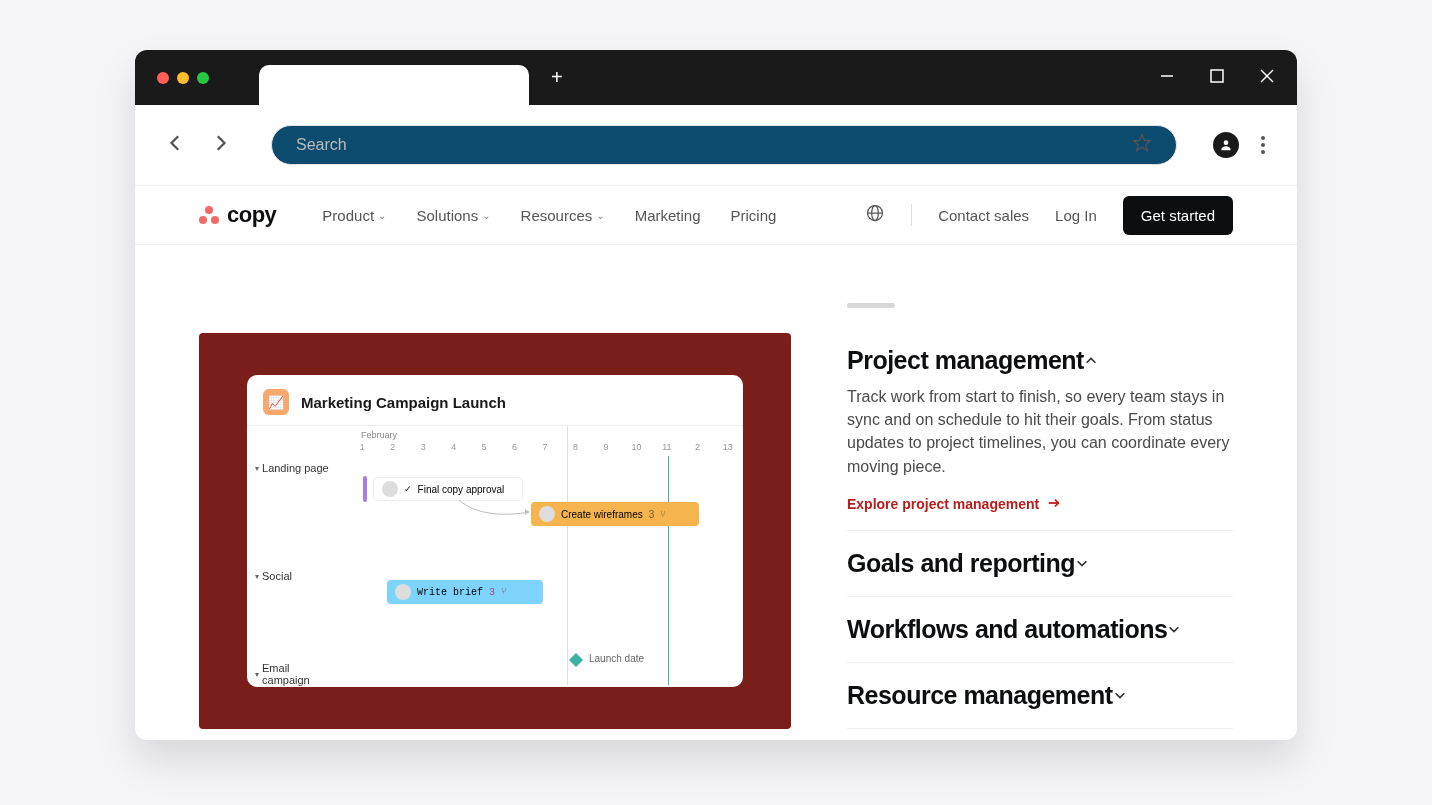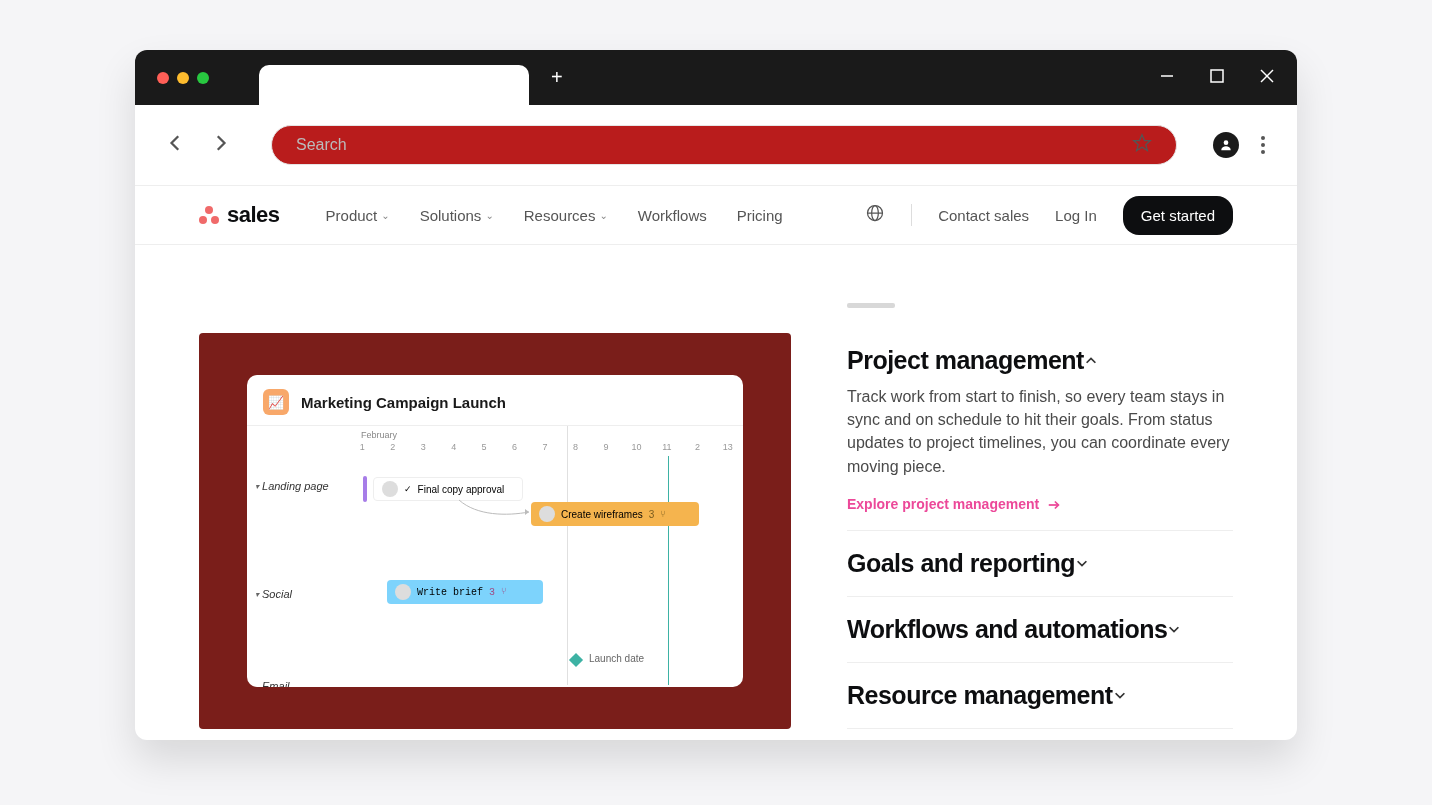--- a/index.html
+++ b/index.html
@@ -63,21 +63,21 @@
       align-items: center;
       padding: 0 32px;
       gap: 16px;
       background: #fff;
     }
     .nav-arrows { display: flex; gap: 26px; }
     .nav-arrows svg { width: 18px; height: 18px; color: #555; }
     .searchbar {
       flex: 1;
       height: 40px;
-      background: #b91c1c;
+      background: #0c4a6e;
       border: 1px solid #e5e5e5;
       border-radius: 20px;
       display: flex;
       align-items: center;
       padding: 0 24px;
       color: #bbb;
       font-size: 16px;
       justify-content: space-between;
       margin-left: 26px;
     }
@@ -108,21 +108,21 @@
     .logo-dots span:nth-child(3) { bottom: 0; right: 0; }
     .main-nav { display: flex; gap: 30px; margin-left: 46px; }
     .main-nav-item { color: #555; font-size: 15px; display: flex; align-items: center; gap: 4px; cursor: pointer; text-align: right; }
     .chev { font-size: 10px; color: #888; }
     .header-right { margin-left: auto; display: flex; align-items: center; gap: 26px; }
     .globe-icon svg { width: 20px; height: 20px; color: #555; }
     .vdiv { width: 1px; height: 22px; background: #ddd; }
     .text-link { color: #555; font-size: 15px; cursor: pointer; }
     .cta-btn {
       background: #0d0e10; color: #fff; padding: 11px 18px;
-      border-radius: 16px; font-size: 15px; font-weight: 500; cursor: pointer;
+      border-radius: 6px; font-size: 15px; font-weight: 500; cursor: pointer;
     }
     .content-area {
       flex: 1;
       display: flex;
       padding: 58px 64px 0 64px;
       gap: 56px;
       overflow: hidden;
     }
     .left-col { width: 592px; }
     .illustration {
@@ -144,42 +144,42 @@
     .tc-icon {
       width: 26px; height: 26px; border-radius: 6px;
       background: #f8a86a; display: flex; align-items: center; justify-content: center;
       font-size: 13px;
     }
     .tc-title { font-size: 15px; font-weight: 600; color: #1a1a1a; }
     .tc-body { border-top: 1px solid #eee; position: relative; height: 260px; }
     .tc-month { position: absolute; top: 4px; left: 114px; font-size: 9px; color: #888; }
     .tc-days { position: absolute; top: 16px; left: 100px; right: 0; display: flex; }
     .tc-day { flex: 1; text-align: center; font-size: 9px; color: #999; }
-    .tc-sidebar { position: absolute; top: 48px; left: 0; width: 100px; font-style: italic; }
+    .tc-sidebar { position: absolute; top: 30px; left: 0; width: 100px; }
     .tc-section { font-size: 11px; color: #333; padding: 6px 8px; display: flex; align-items: center; gap: 3px; }
     .tc-section::before { content: "▾"; font-size: 8px; color: #666; }
     .tc-grid { position: absolute; top: 30px; left: 100px; right: 0; bottom: 0; }
     .tc-todayline { position: absolute; top: 0; bottom: 0; width: 1px; background: #3db2a4; }
     .tc-vline { position: absolute; left:220px; bottom:0; width:1px; background:#e0e0e0; top:-30px }
     .tc-bar { position: absolute; border-radius: 4px; height: 24px; display: flex; align-items: center; padding: 0 8px; font-size: 10px; gap: 6px; }
     .tc-bar.white { background: #fff; border: 1px solid #eee; }
     .tc-bar.orange { background: #f5b44e; }
     .tc-bar.pink { background: #7dd3fc; font-family: Liberation Mono, monospace; }
     .tc-avatar { width: 16px; height: 16px; border-radius: 50%; background: #ddd; display:inline-block; }
     .tc-purple-bar { position: absolute; width: 4px; background: #a77de8; border-radius: 2px; }
     .tc-link { position: absolute; width: 40px; height: 20px; }
     .tc-diamond { position: absolute; width: 10px; height: 10px; background: #3db2a4; transform: rotate(45deg); }
     .right-col { flex: 1; padding-top: 0; }
     .tab-indicator { width: 48px; height: 5px; background: #d8d8d8; border-radius: 2px; margin-bottom: 38px; }
     .accordion-item { border-bottom: 1px solid #eee; padding: 18px 0; }
     .accordion-header { display: flex; align-items: center; cursor: pointer; }
     .accordion-title { font-size: 25px; font-weight: 600; color: #0d0e10; letter-spacing: -0.5px; }
     .accordion-body { margin-top: 10px; }
     .accordion-desc { font-size: 16px; color: #4a4a4a; line-height: 1.45; margin-bottom: 18px; }
-    .accordion-link { font-size: 14px; font-weight: 600; color: #ec4899; display: flex; align-items: flex-end; gap: 8px; }
+    .accordion-link { font-size: 14px; font-weight: 600; color: #b91c1c; display: flex; align-items: flex-start; gap: 8px; }
     .chevron { width: 14px; height: 14px; }
     .star-icon svg { width: 20px; height: 20px; color: #555; }
   </style>
 </head>
 <body>
 
 <div class="browser-window">
   <div class="titlebar">
     <div class="traffic-lights">
       <div class="traffic-light tl-red"></div>
@@ -232,37 +232,37 @@
     </div>
   </div>
 
   <div class="site-header">
     <div class="logo">
       <div class="logo-dots">
           <span></span>
           <span></span>
           <span></span>
         </div>
-      <span>sales</span>
+      <span>copy</span>
     </div>
     <div class="main-nav">
       <div class="main-nav-item">
           <span>Product</span>
           <span class="chev">⌄</span>
         </div>
       <div class="main-nav-item">
           <span>Solutions</span>
           <span class="chev">⌄</span>
         </div>
       <div class="main-nav-item">
           <span>Resources</span>
           <span class="chev">⌄</span>
         </div>
       <div class="main-nav-item">
-          <span>Workflows</span>
+          <span>Marketing</span>
         </div>
       <div class="main-nav-item">
           <span>Pricing</span>
         </div>
     </div>
     <div class="header-right">
       <span class="globe-icon"><svg viewBox="0 0 24 24" fill="none" stroke="currentColor" stroke-width="1.5">
             <circle cx="12" cy="12" r="9"></circle>
             <ellipse cx="12" cy="12" rx="4" ry="9"></ellipse>
             <line x1="3" y1="12" x2="21" y2="12"></line>

